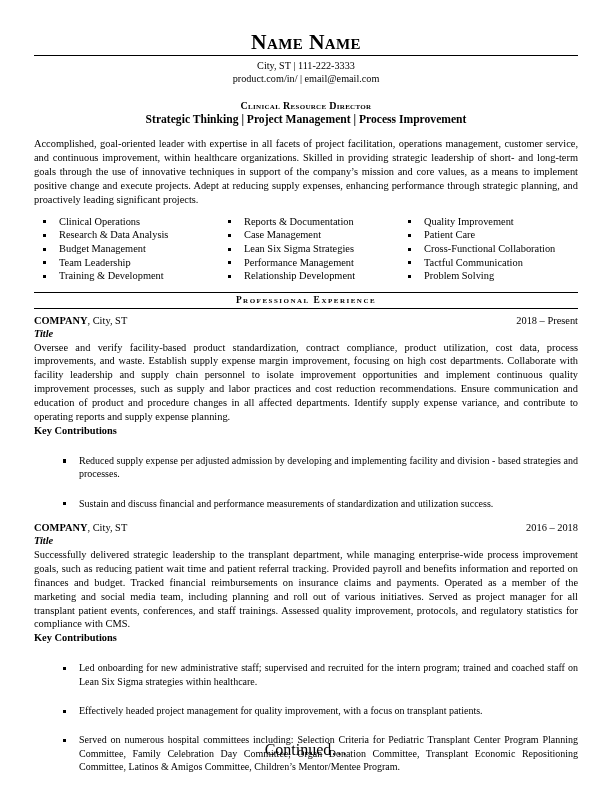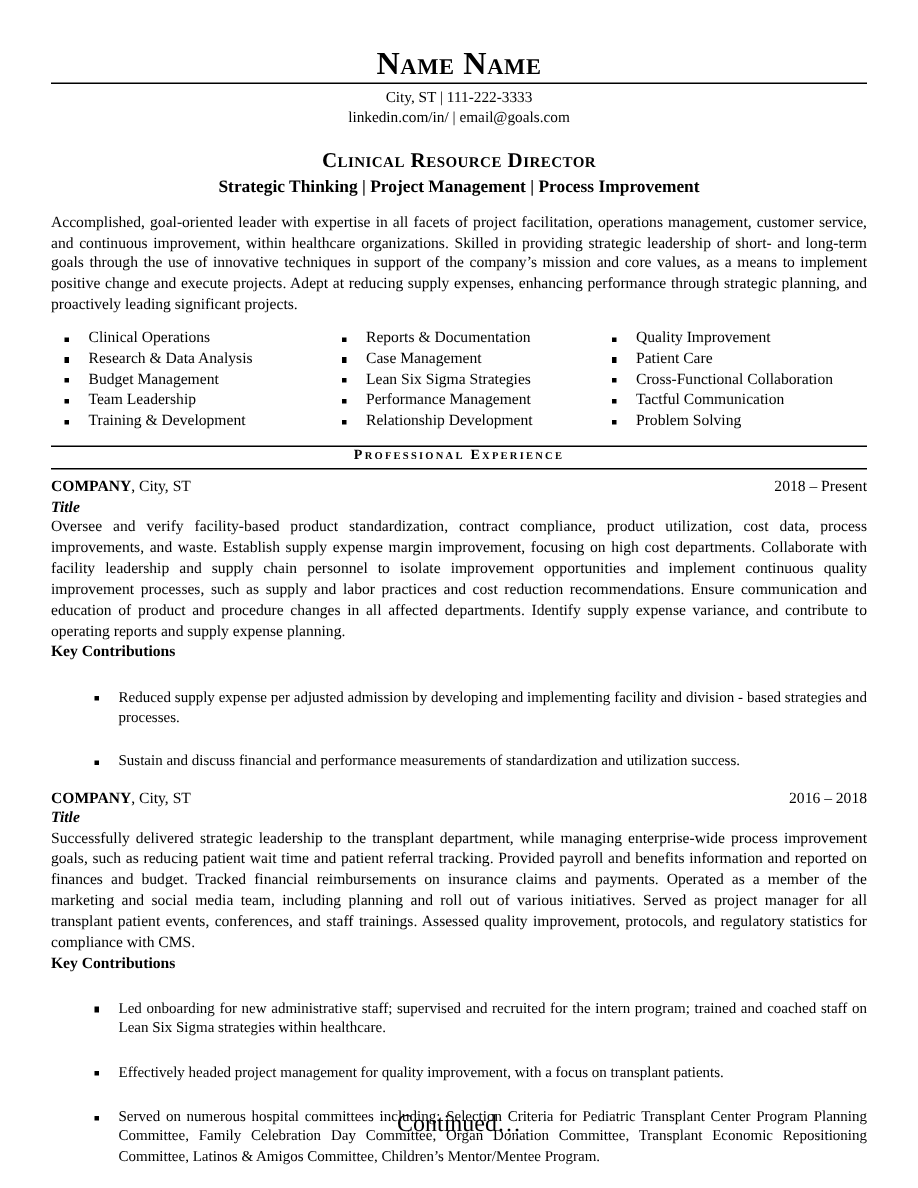--- a/index.html
+++ b/index.html
@@ -41,21 +41,21 @@
   .contact {
     text-align: center;
     font-size: 10.2px;
     line-height: 1.33;
     padding-top: 3px;
   }
   .contact div { white-space: nowrap; }
 
   .headline {
     text-align: center;
-    font-size: 14px;
+    font-size: 10px;
     font-weight: bold;
     font-variant: small-caps;
     letter-spacing: 0.3px;
     margin-top: 14px;
     line-height: 1.15;
   }
   .tagline {
     text-align: center;
     font-size: 11.6px;
     font-weight: bold;
@@ -179,21 +179,21 @@
 </head>
 <body>
 
 <div class="page">
 
   <div class="name-line">Name Name</div>
   <div class="name-rule"></div>
 
   <div class="contact">
     <div>City, ST | 111-222-3333</div>
-    <div>linkedin.com/in/ | email@goals.com</div>
+    <div>product.com/in/ | email@email.com</div>
   </div>
 
   <div class="headline">Clinical Resource Director</div>
   <div class="tagline">Strategic Thinking | Project Management | Process Improvement</div>
 
   <div class="summary">Accomplished, goal-oriented leader with expertise in all facets of project facilitation, operations management, customer service, and continuous improvement, within healthcare organizations. Skilled in providing strategic leadership of short- and long-term goals through the use of innovative techniques in support of the company’s mission and core values, as a means to implement positive change and execute projects. Adept at reducing supply expenses, enhancing performance through strategic planning, and proactively leading significant projects.</div>
 
   <div class="skills">
     <div class="skills-col">
       <div class="skill-item">Clinical Operations</div>

